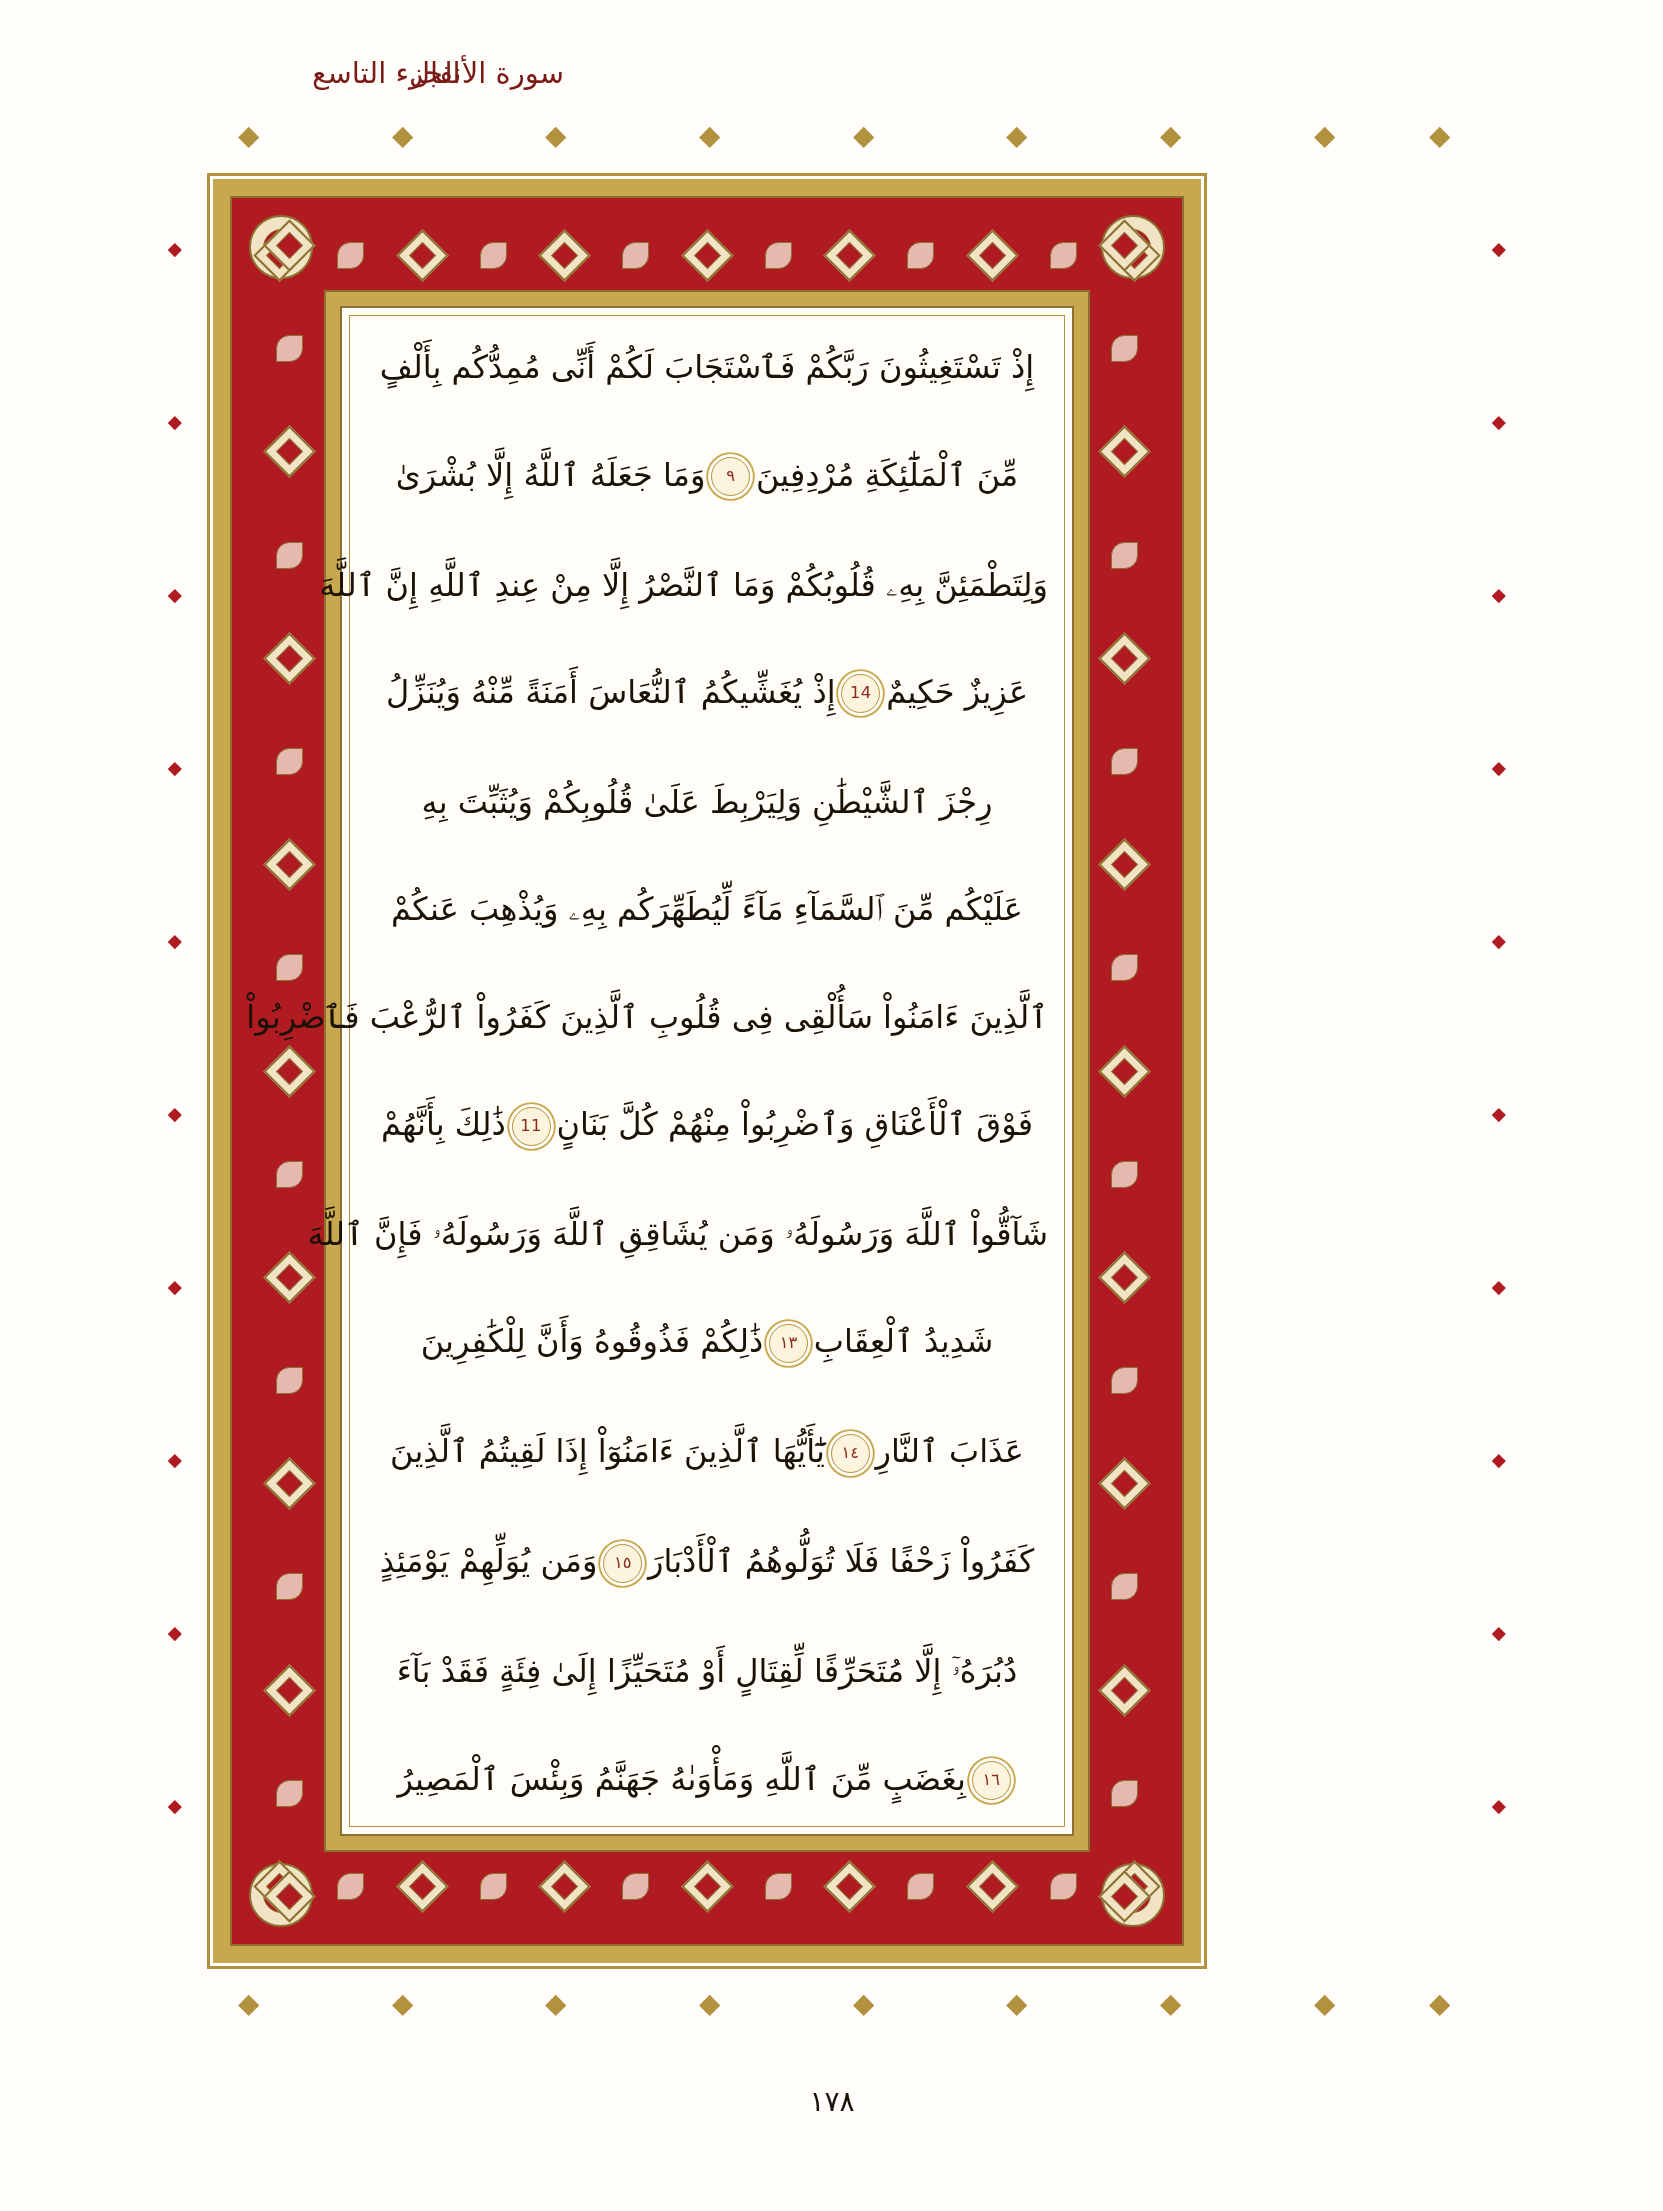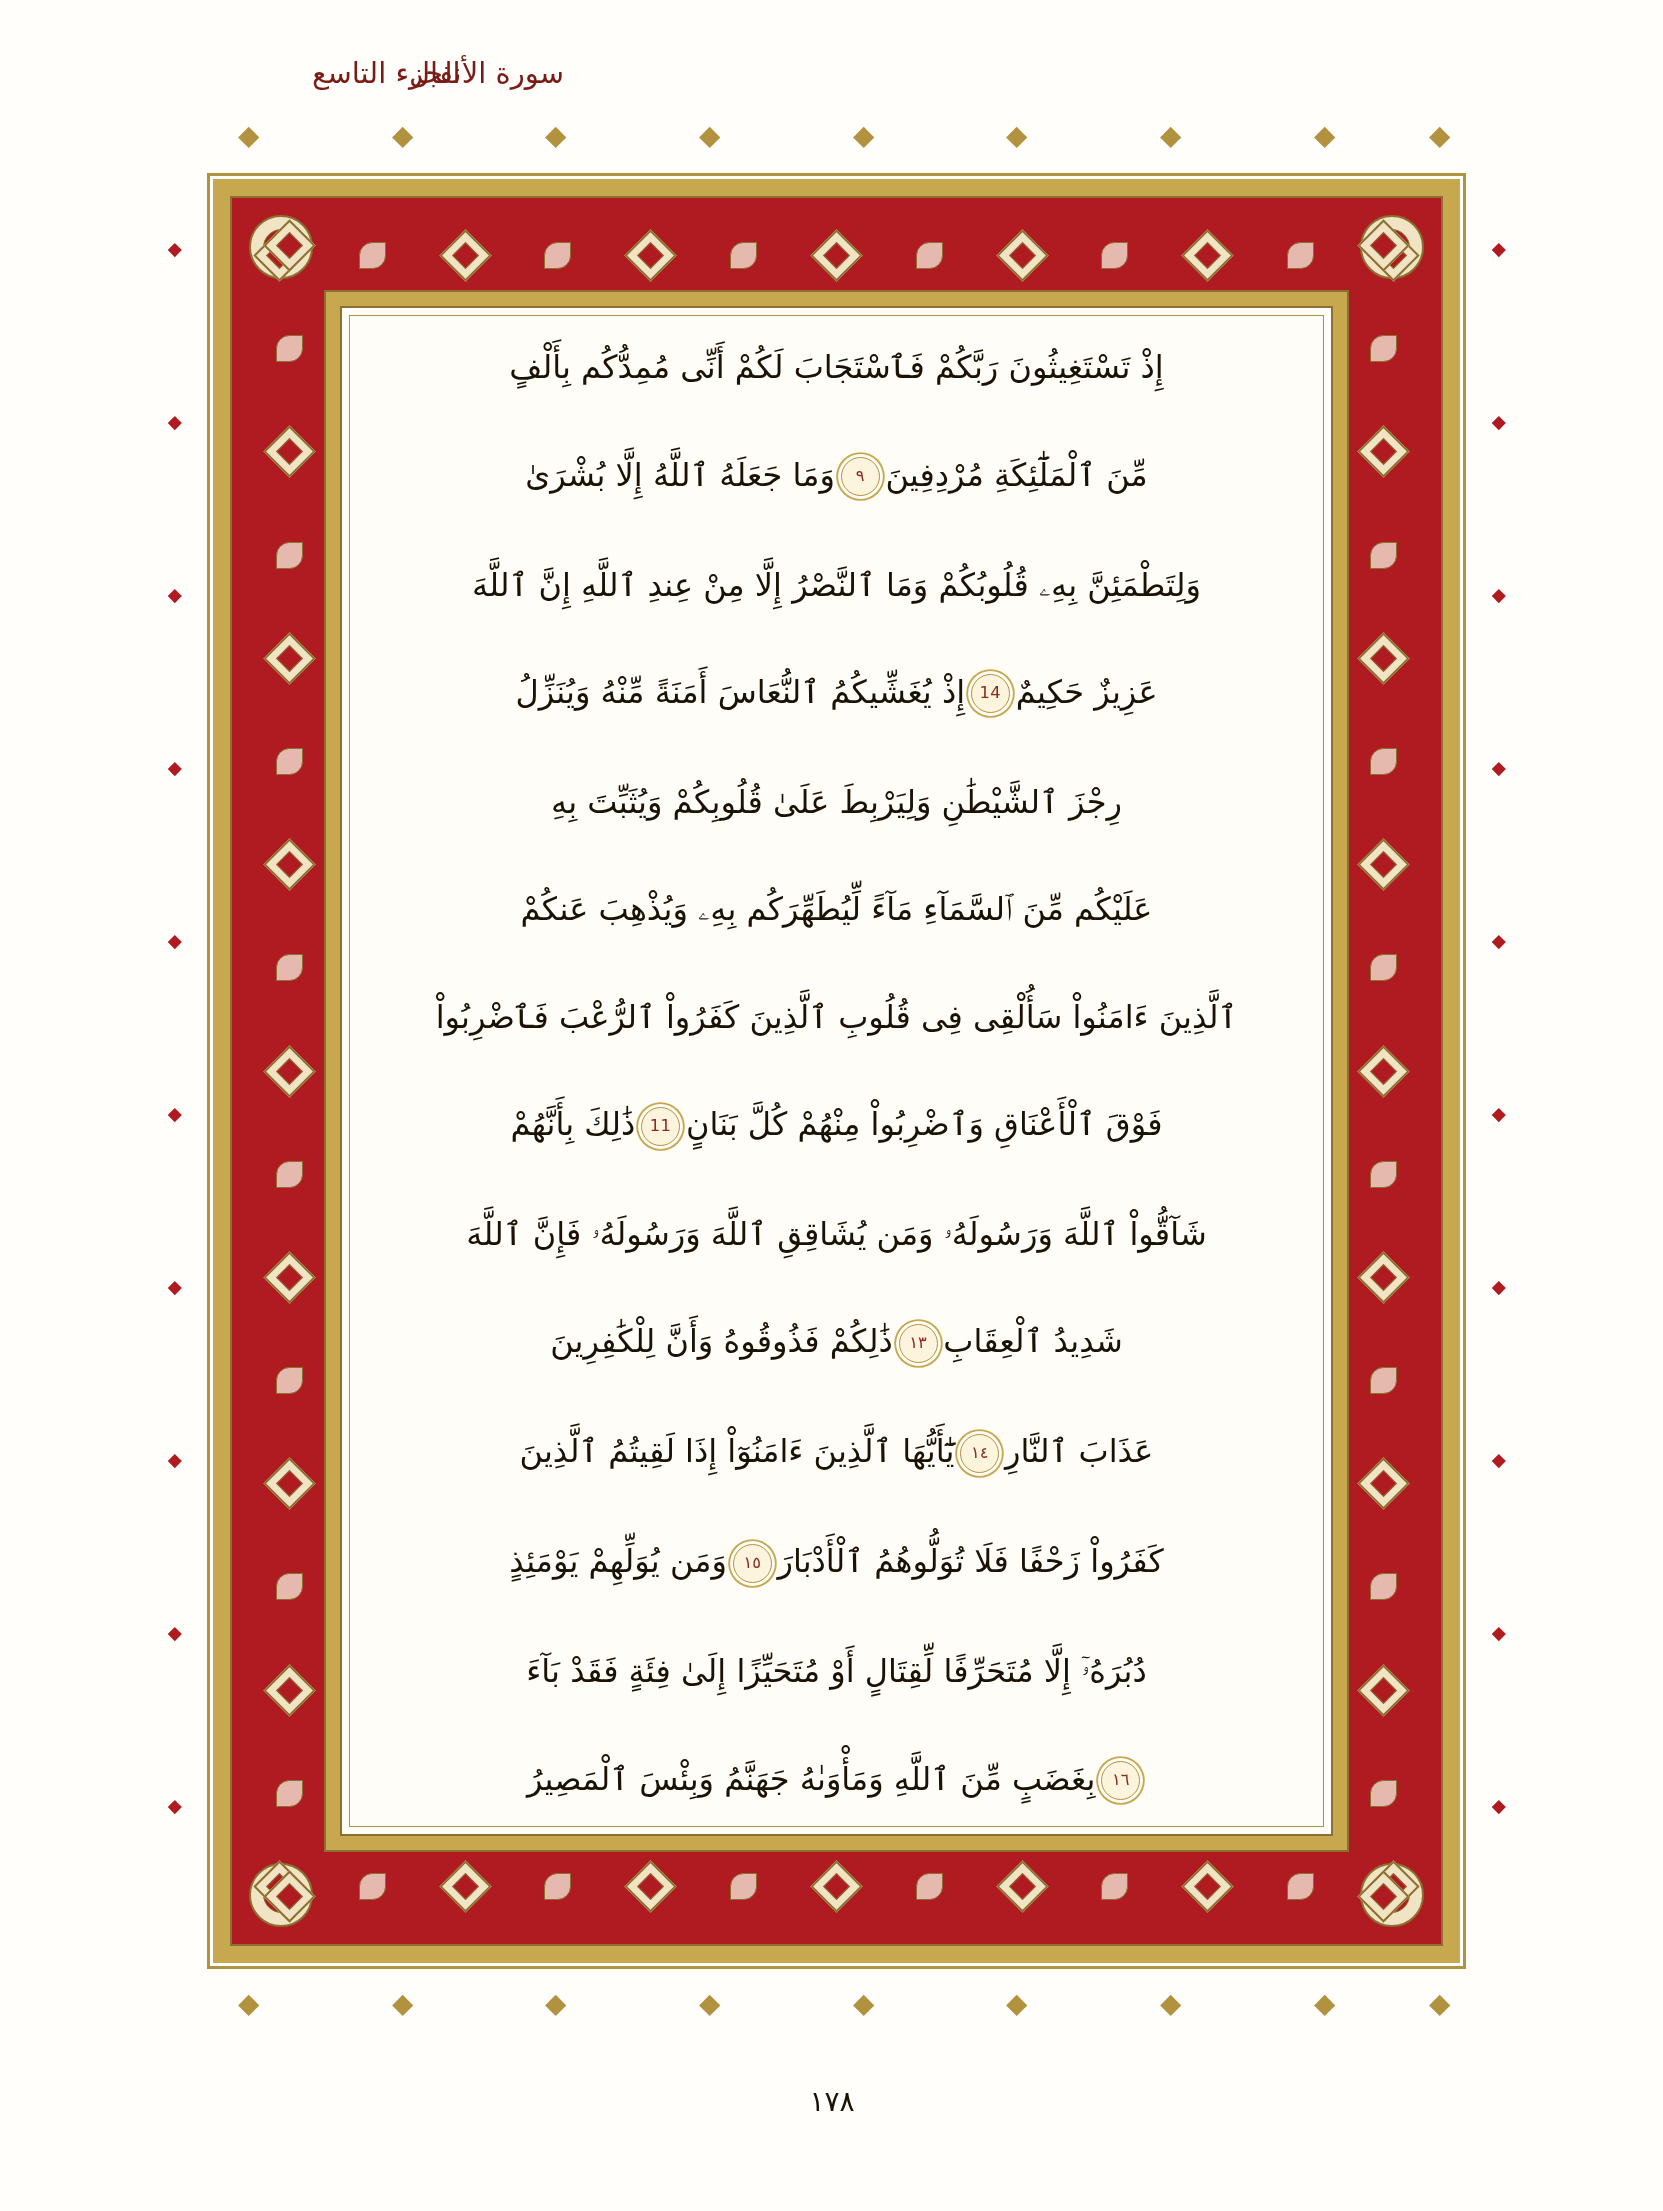--- a/index.html
+++ b/index.html
@@ -48,21 +48,21 @@
     color: #7a1b16;
     direction: rtl;
     white-space: nowrap;
   }
 
   
   .frame-outer {
     position: absolute;
     left: 207px;
     top: 173px;
-    width: 1259px;
+    width: 1000px;
     height: 1796px;
   }
 
   
   .spikes {
     position: absolute;
     left: -43px;
     top: -43px;
     width: 1345px;
     height: 1883px;

